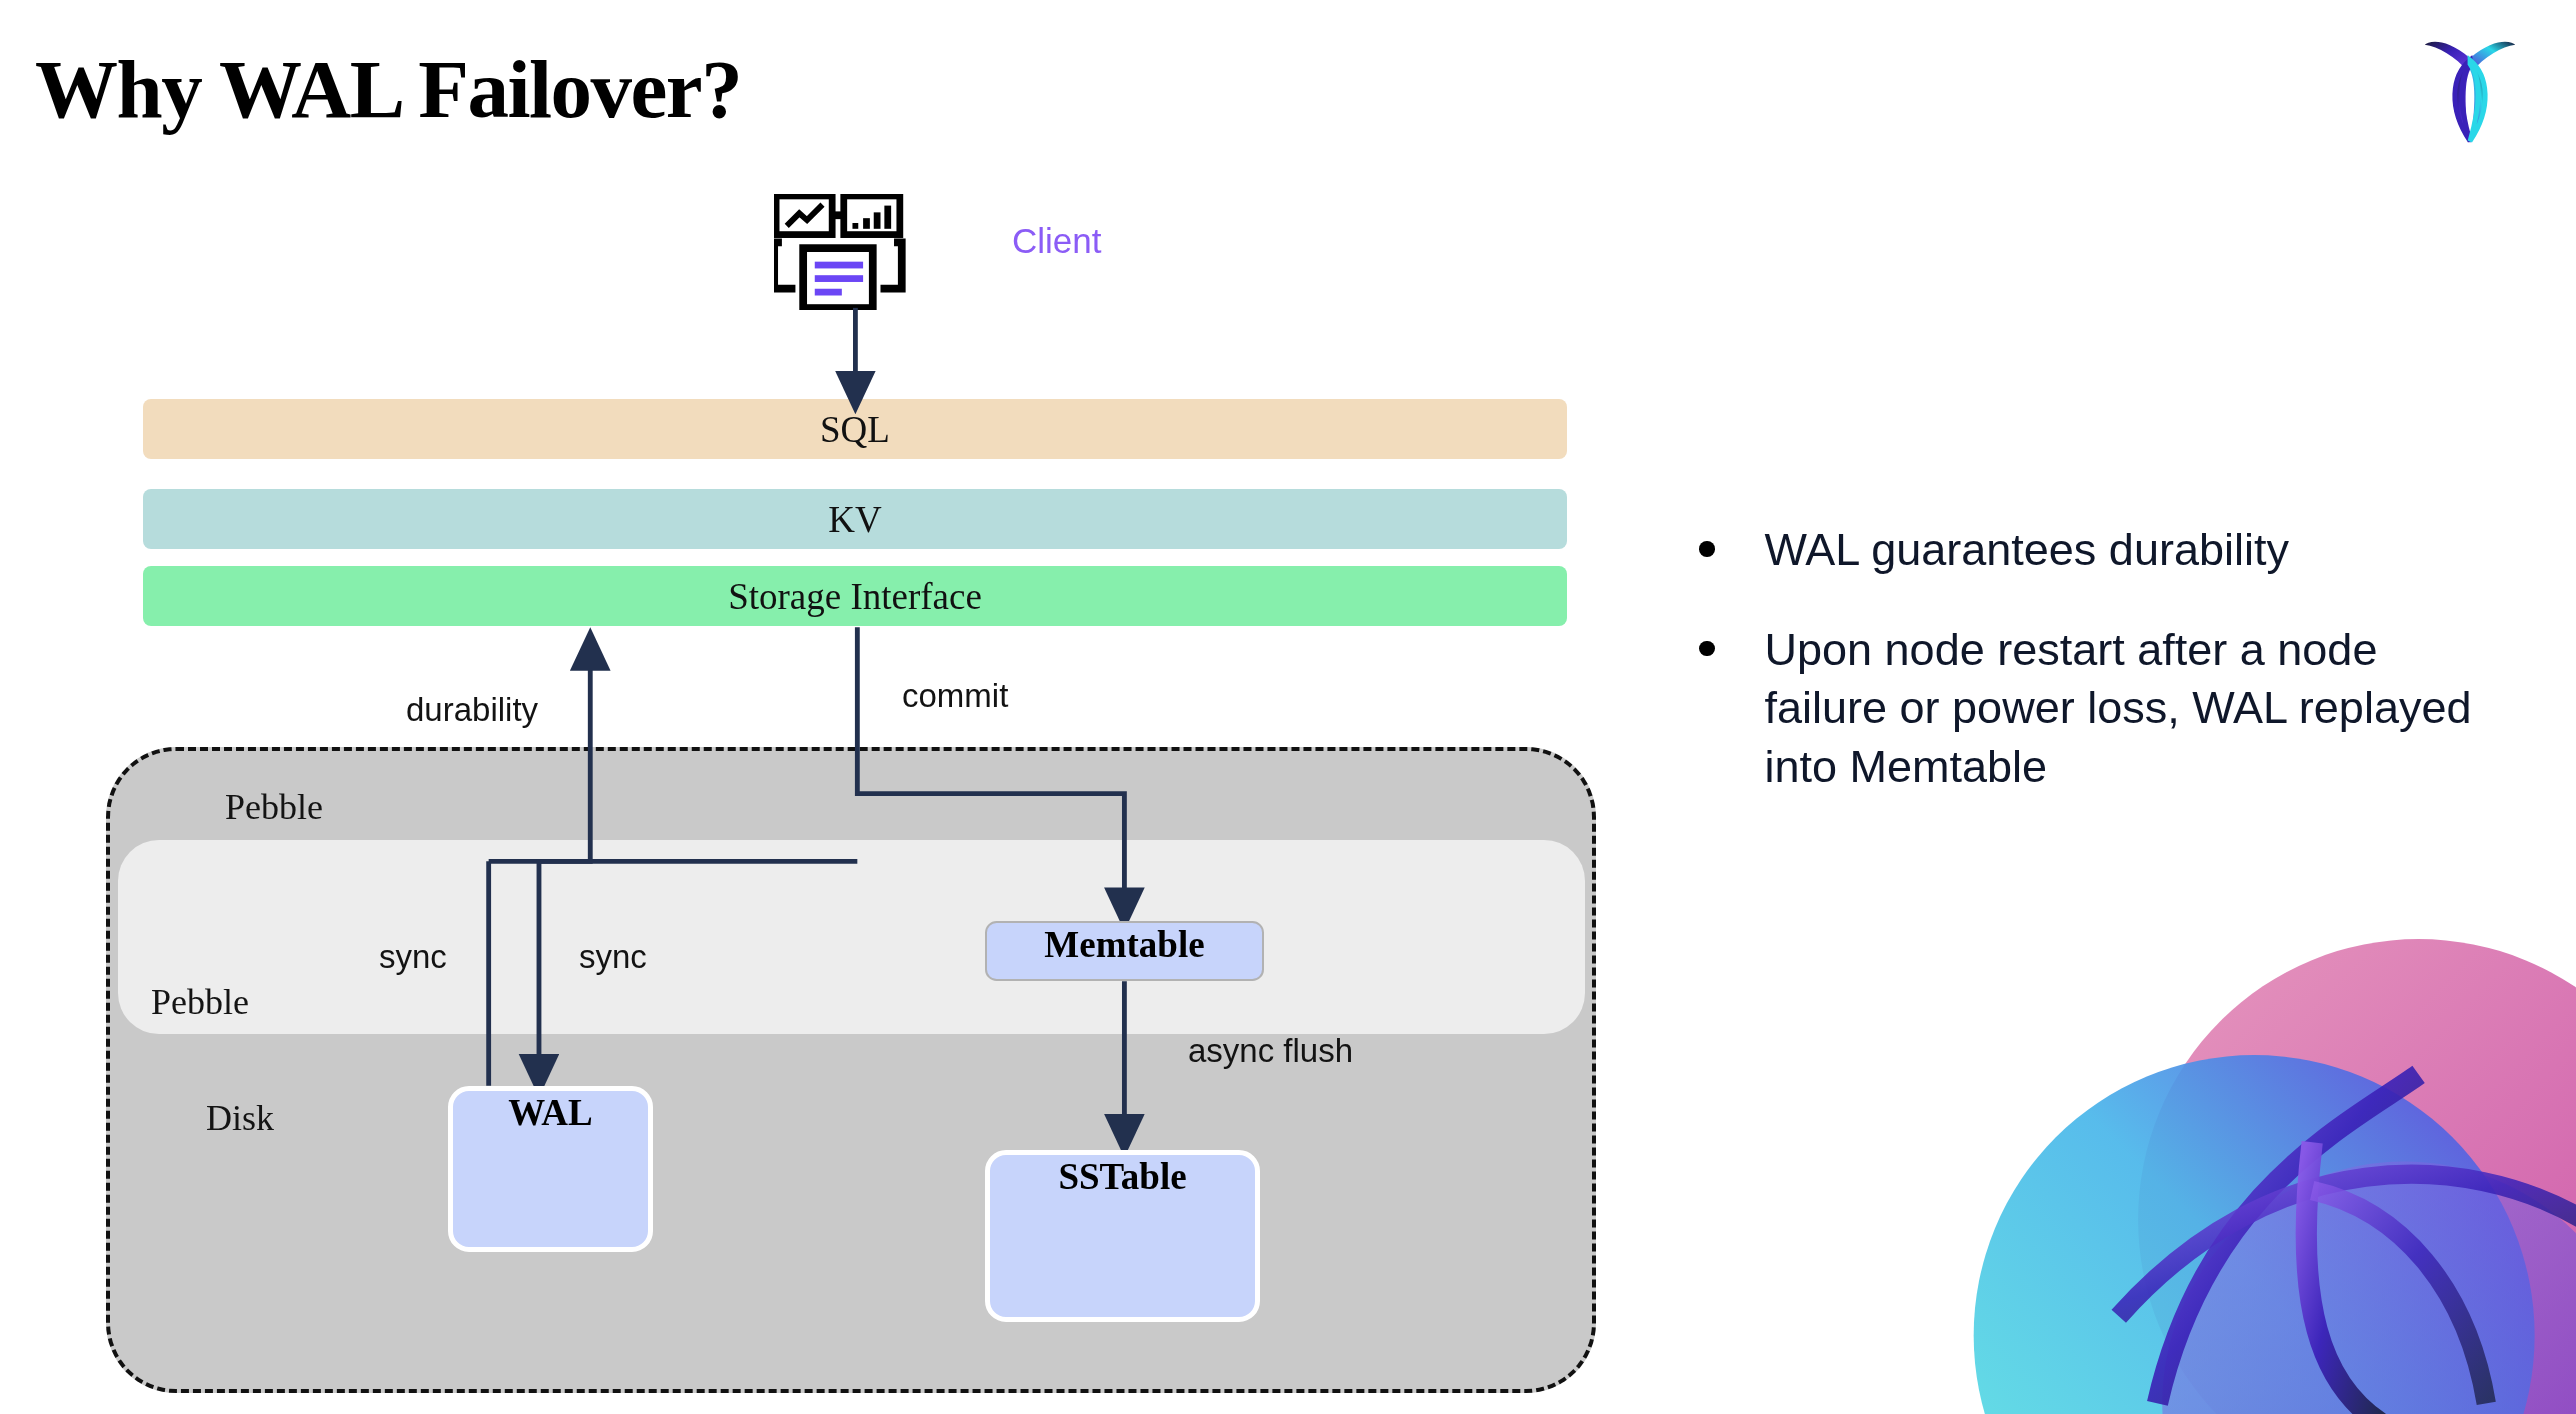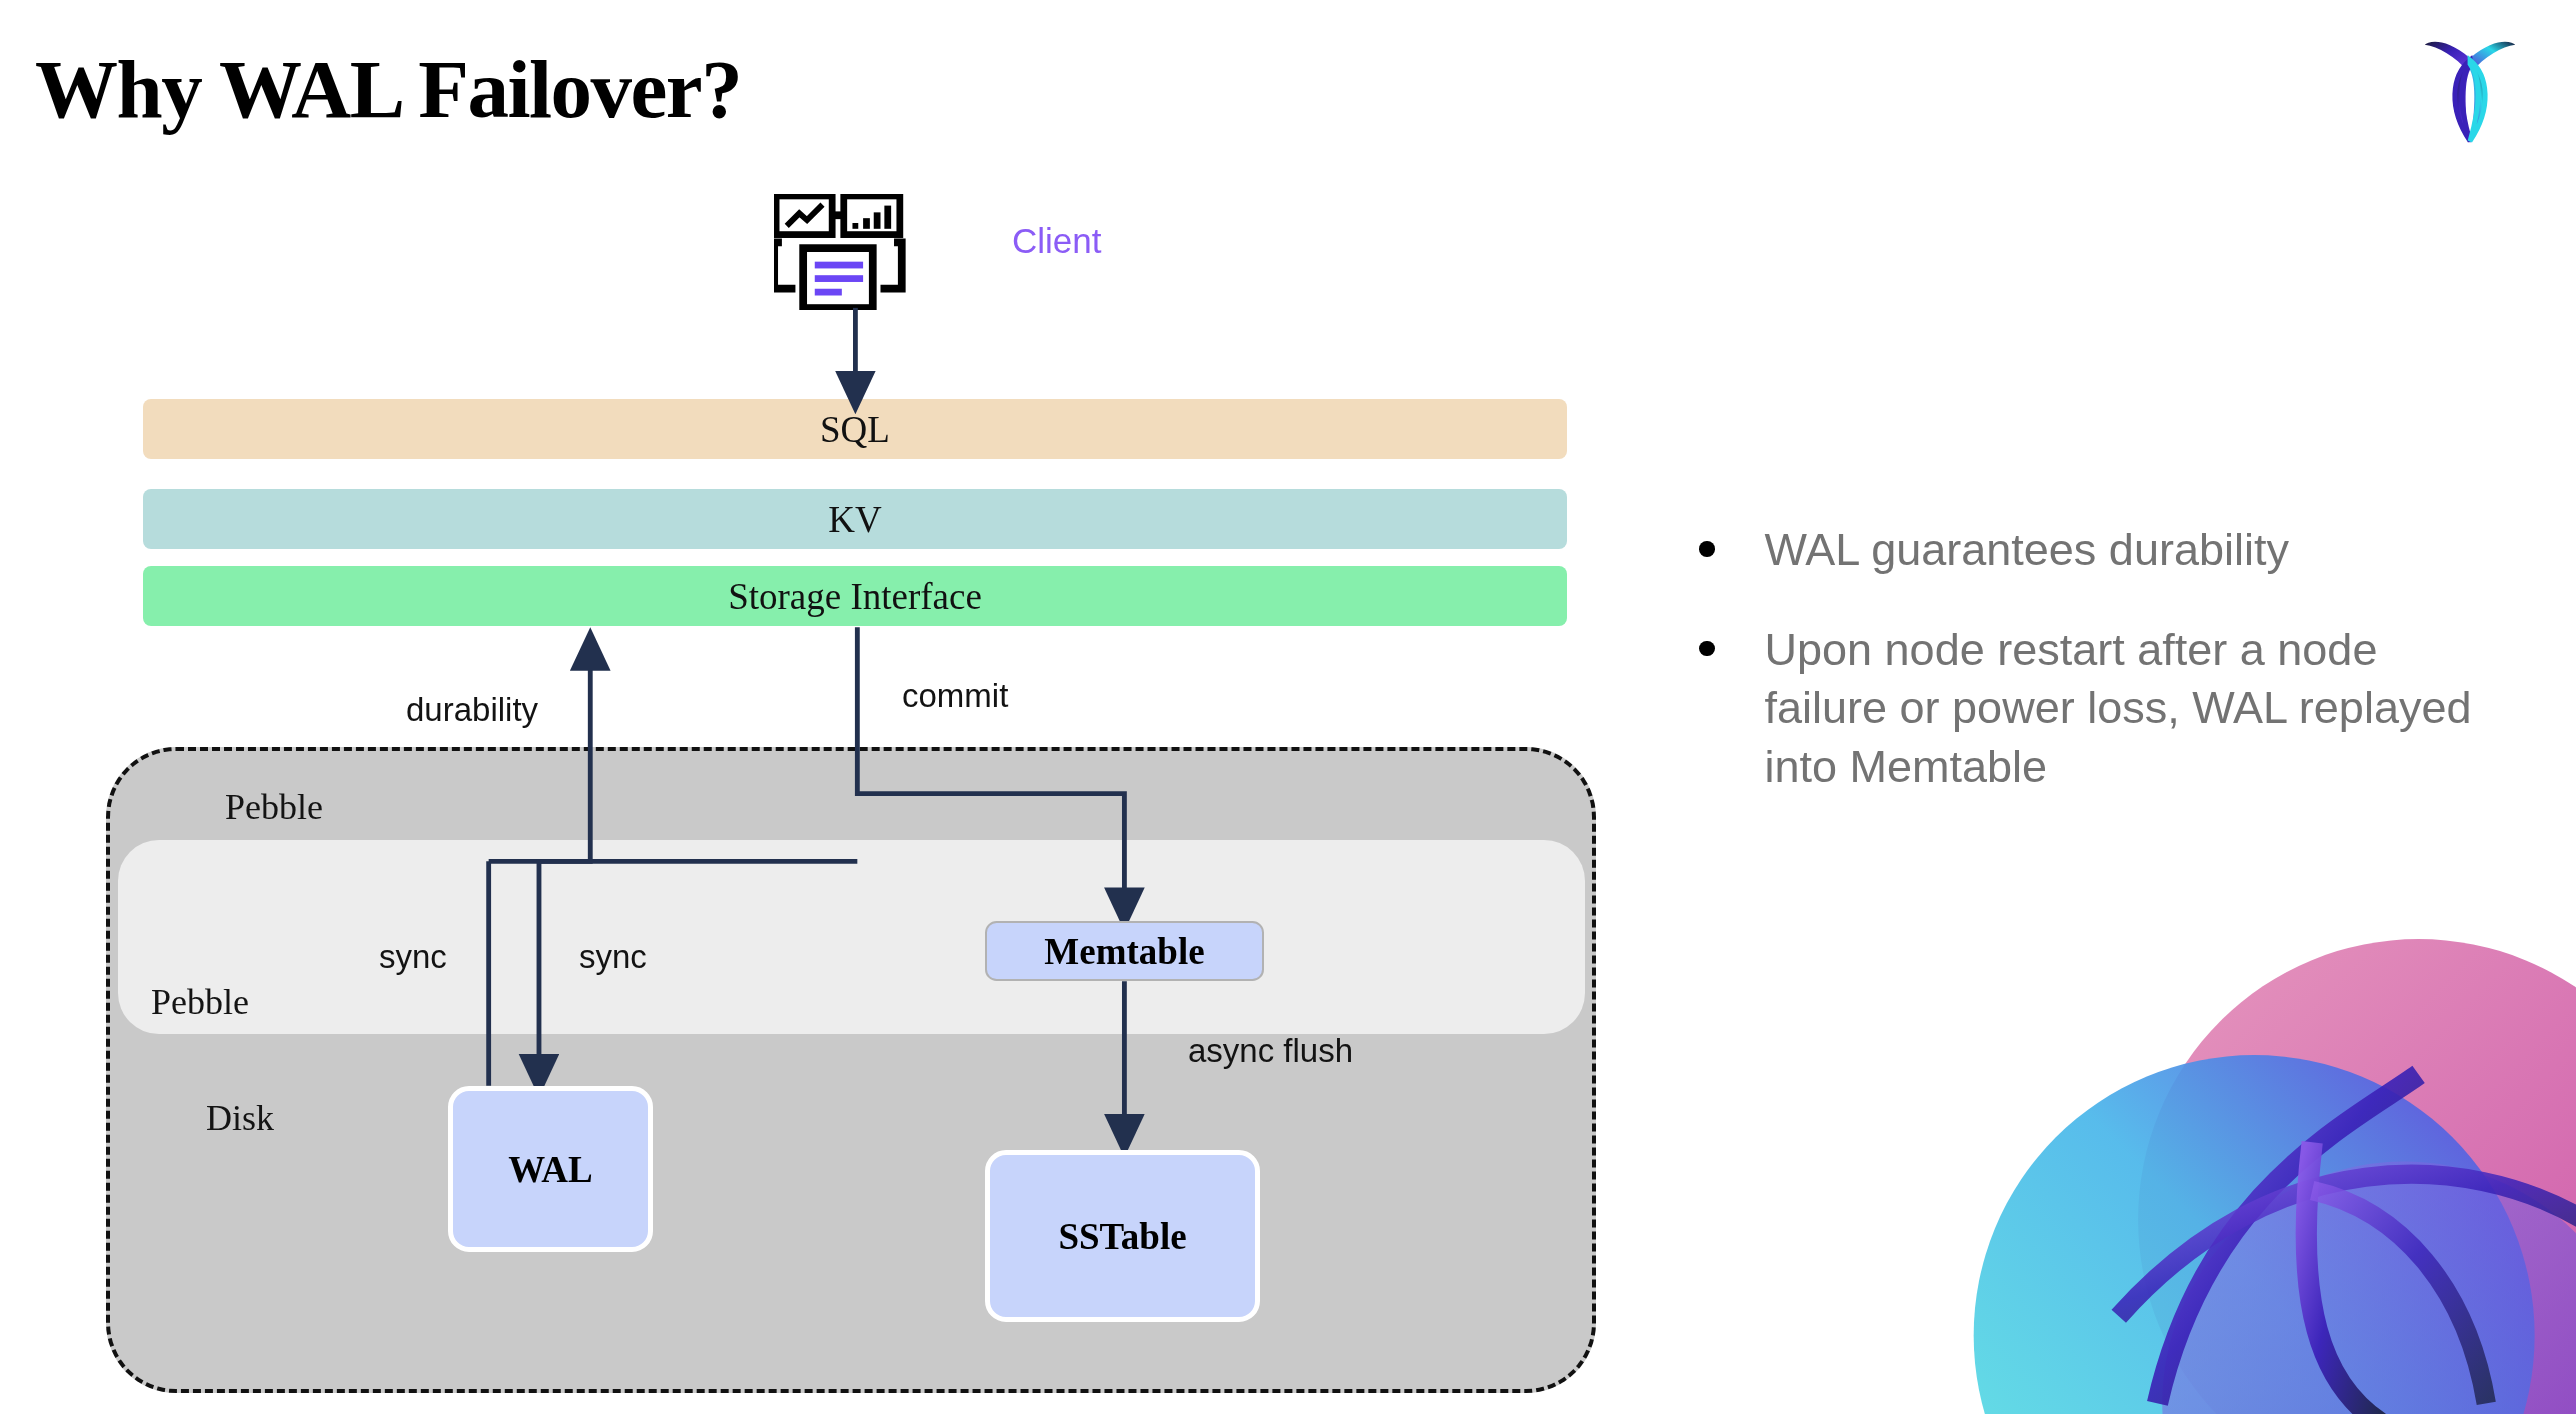--- a/index.html
+++ b/index.html
@@ -143,21 +143,20 @@
     font-family: "Liberation Serif", serif;
     font-size: 36px;
     color: #141414;
   }
 
   
   .node-box {
     position: absolute;
     background: #c7d4fb;
     display: flex;
-    align-items: center;
     justify-content: center;
     font-family: "Liberation Serif", serif;
     font-weight: bold;
     color: #000000;
     box-sizing: border-box;
   }
   #node-memtable {
     left: 985px;
     top: 921px;
     width: 279px;
@@ -224,21 +223,21 @@
     width: 15.5px;
     height: 15.5px;
     border-radius: 50%;
     background: #000000;
     margin-top: 20.3px;
     margin-right: 50px;
   }
   .bullet-text {
     font-size: 45px;
     line-height: 1.3;
-    color: #737373;
+    color: #0f172a;
   }
 </style>
 </head>
 <body>
 
 <div class="slide">
 
   <div id="slide-title">Why WAL Failover?</div>
 
   <svg id="brand-logo" viewBox="0 0 110 130">

